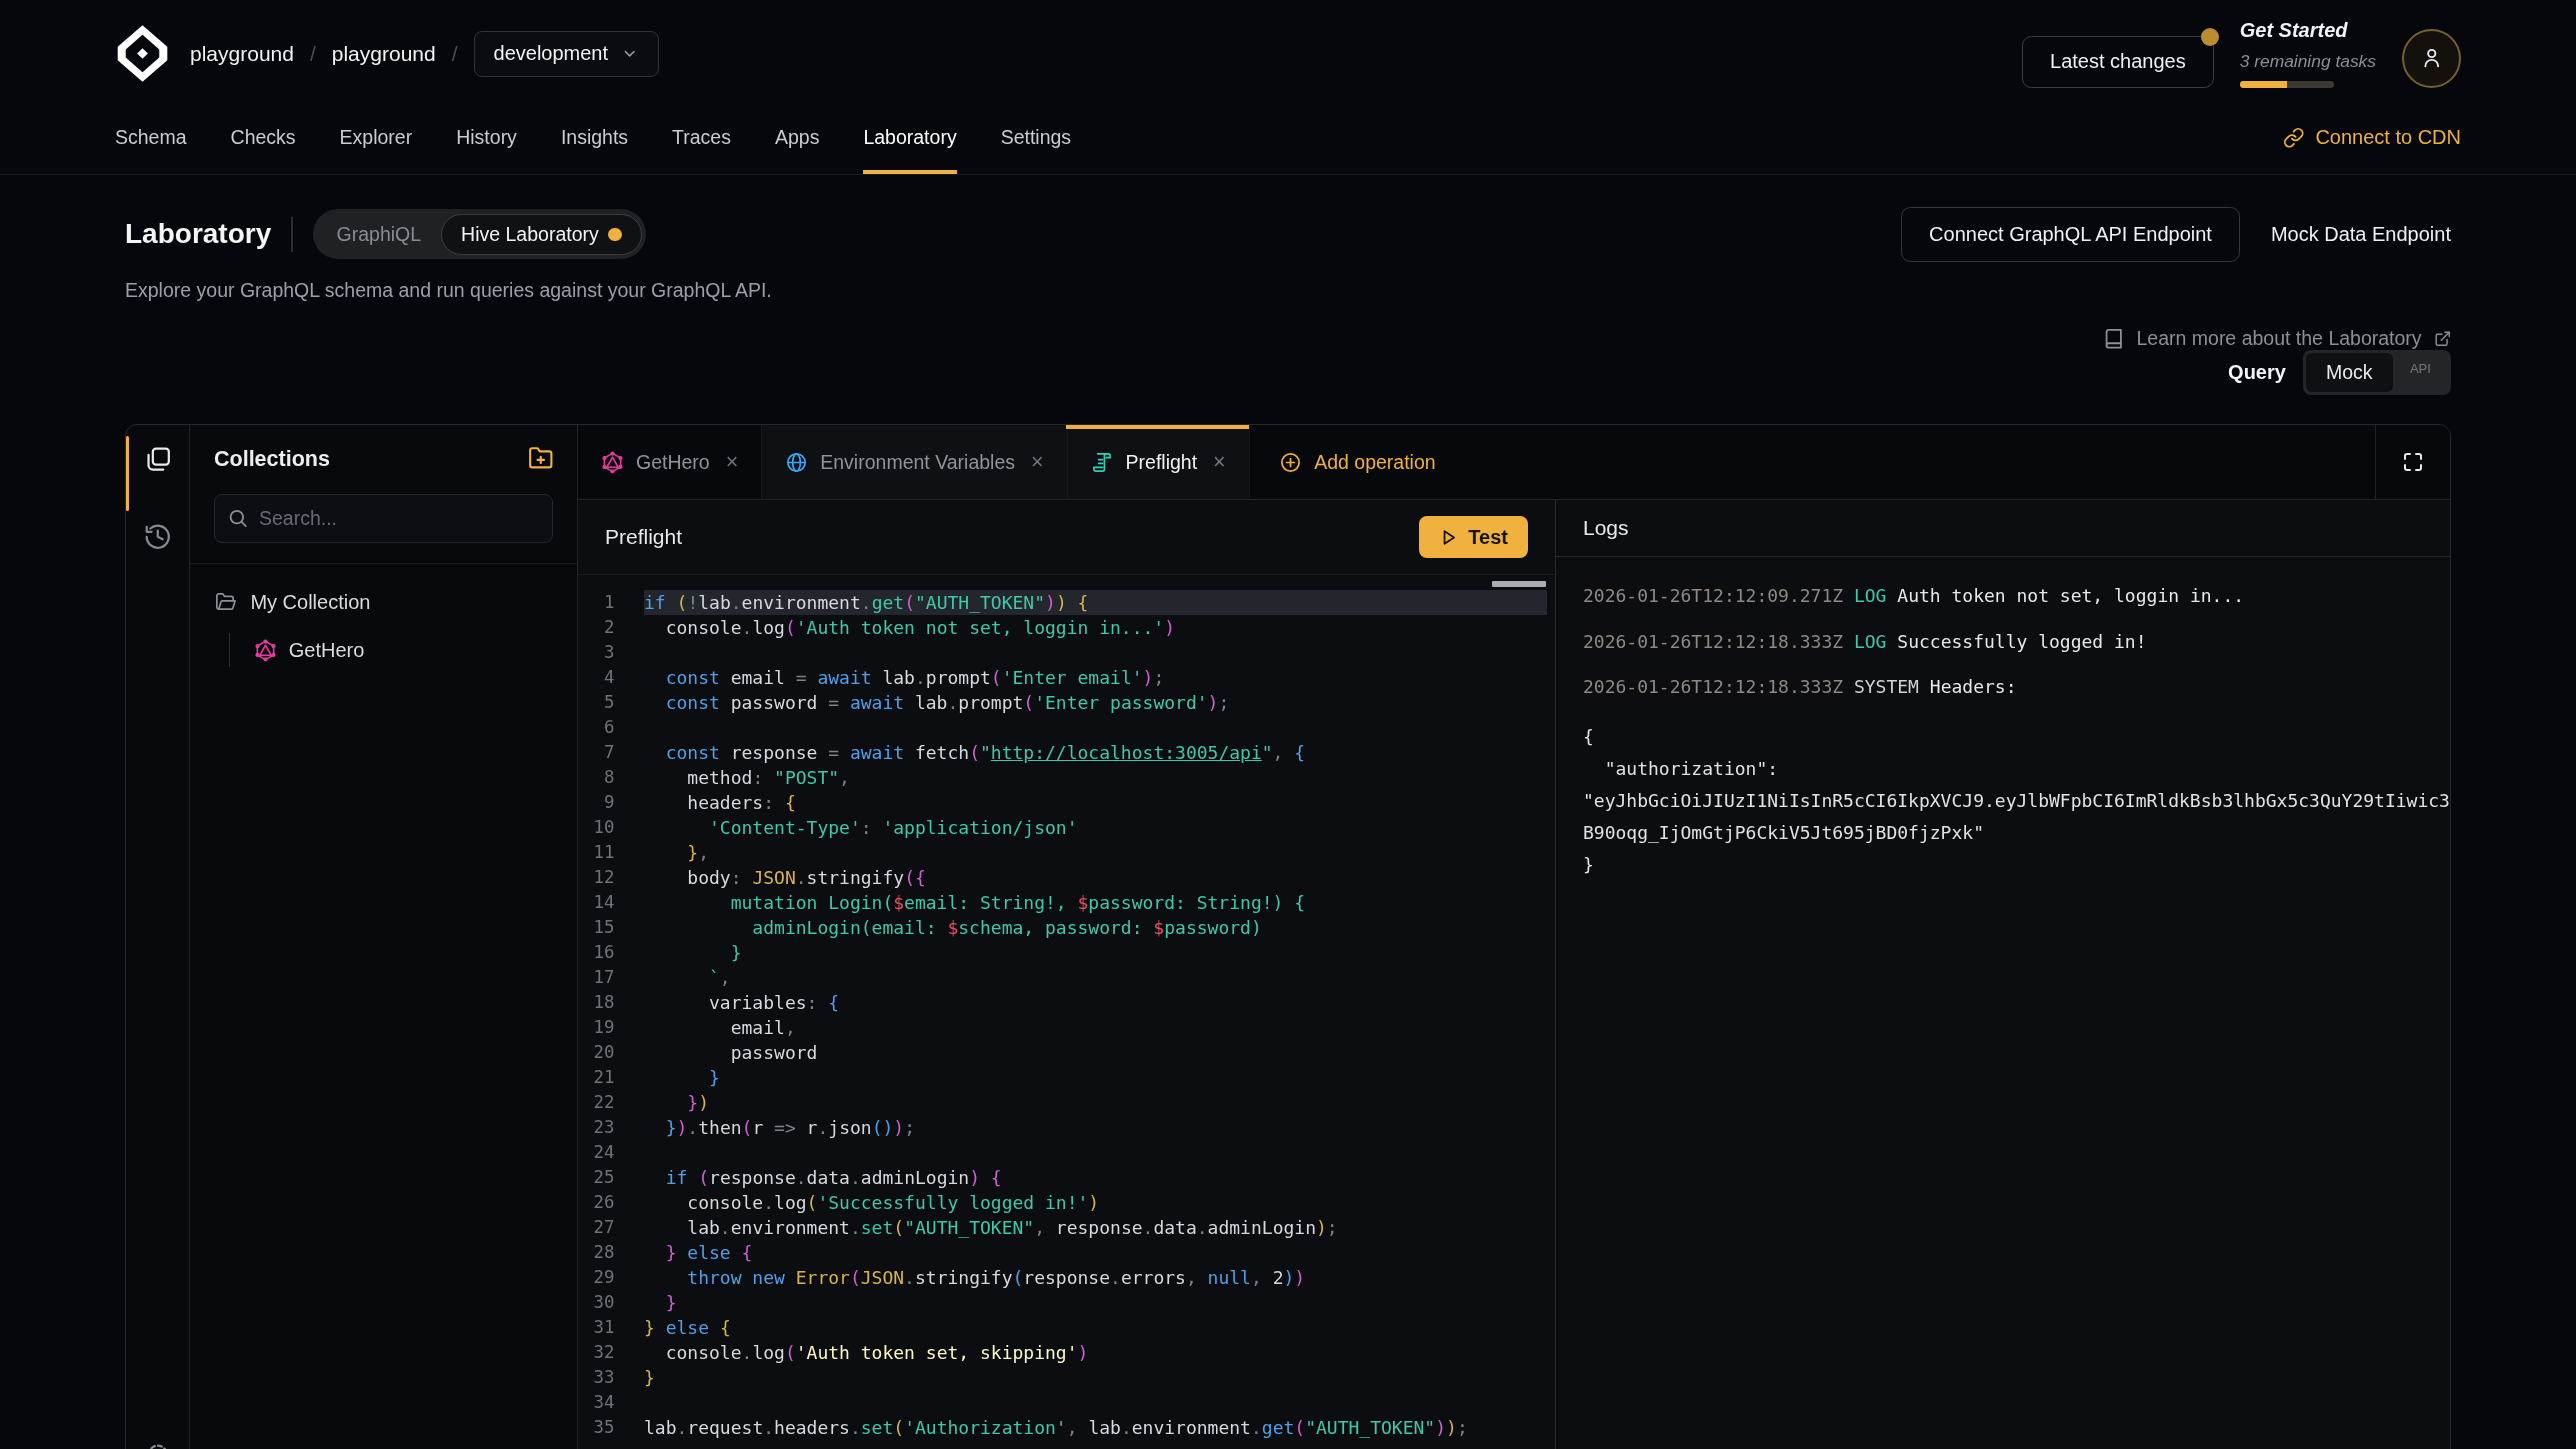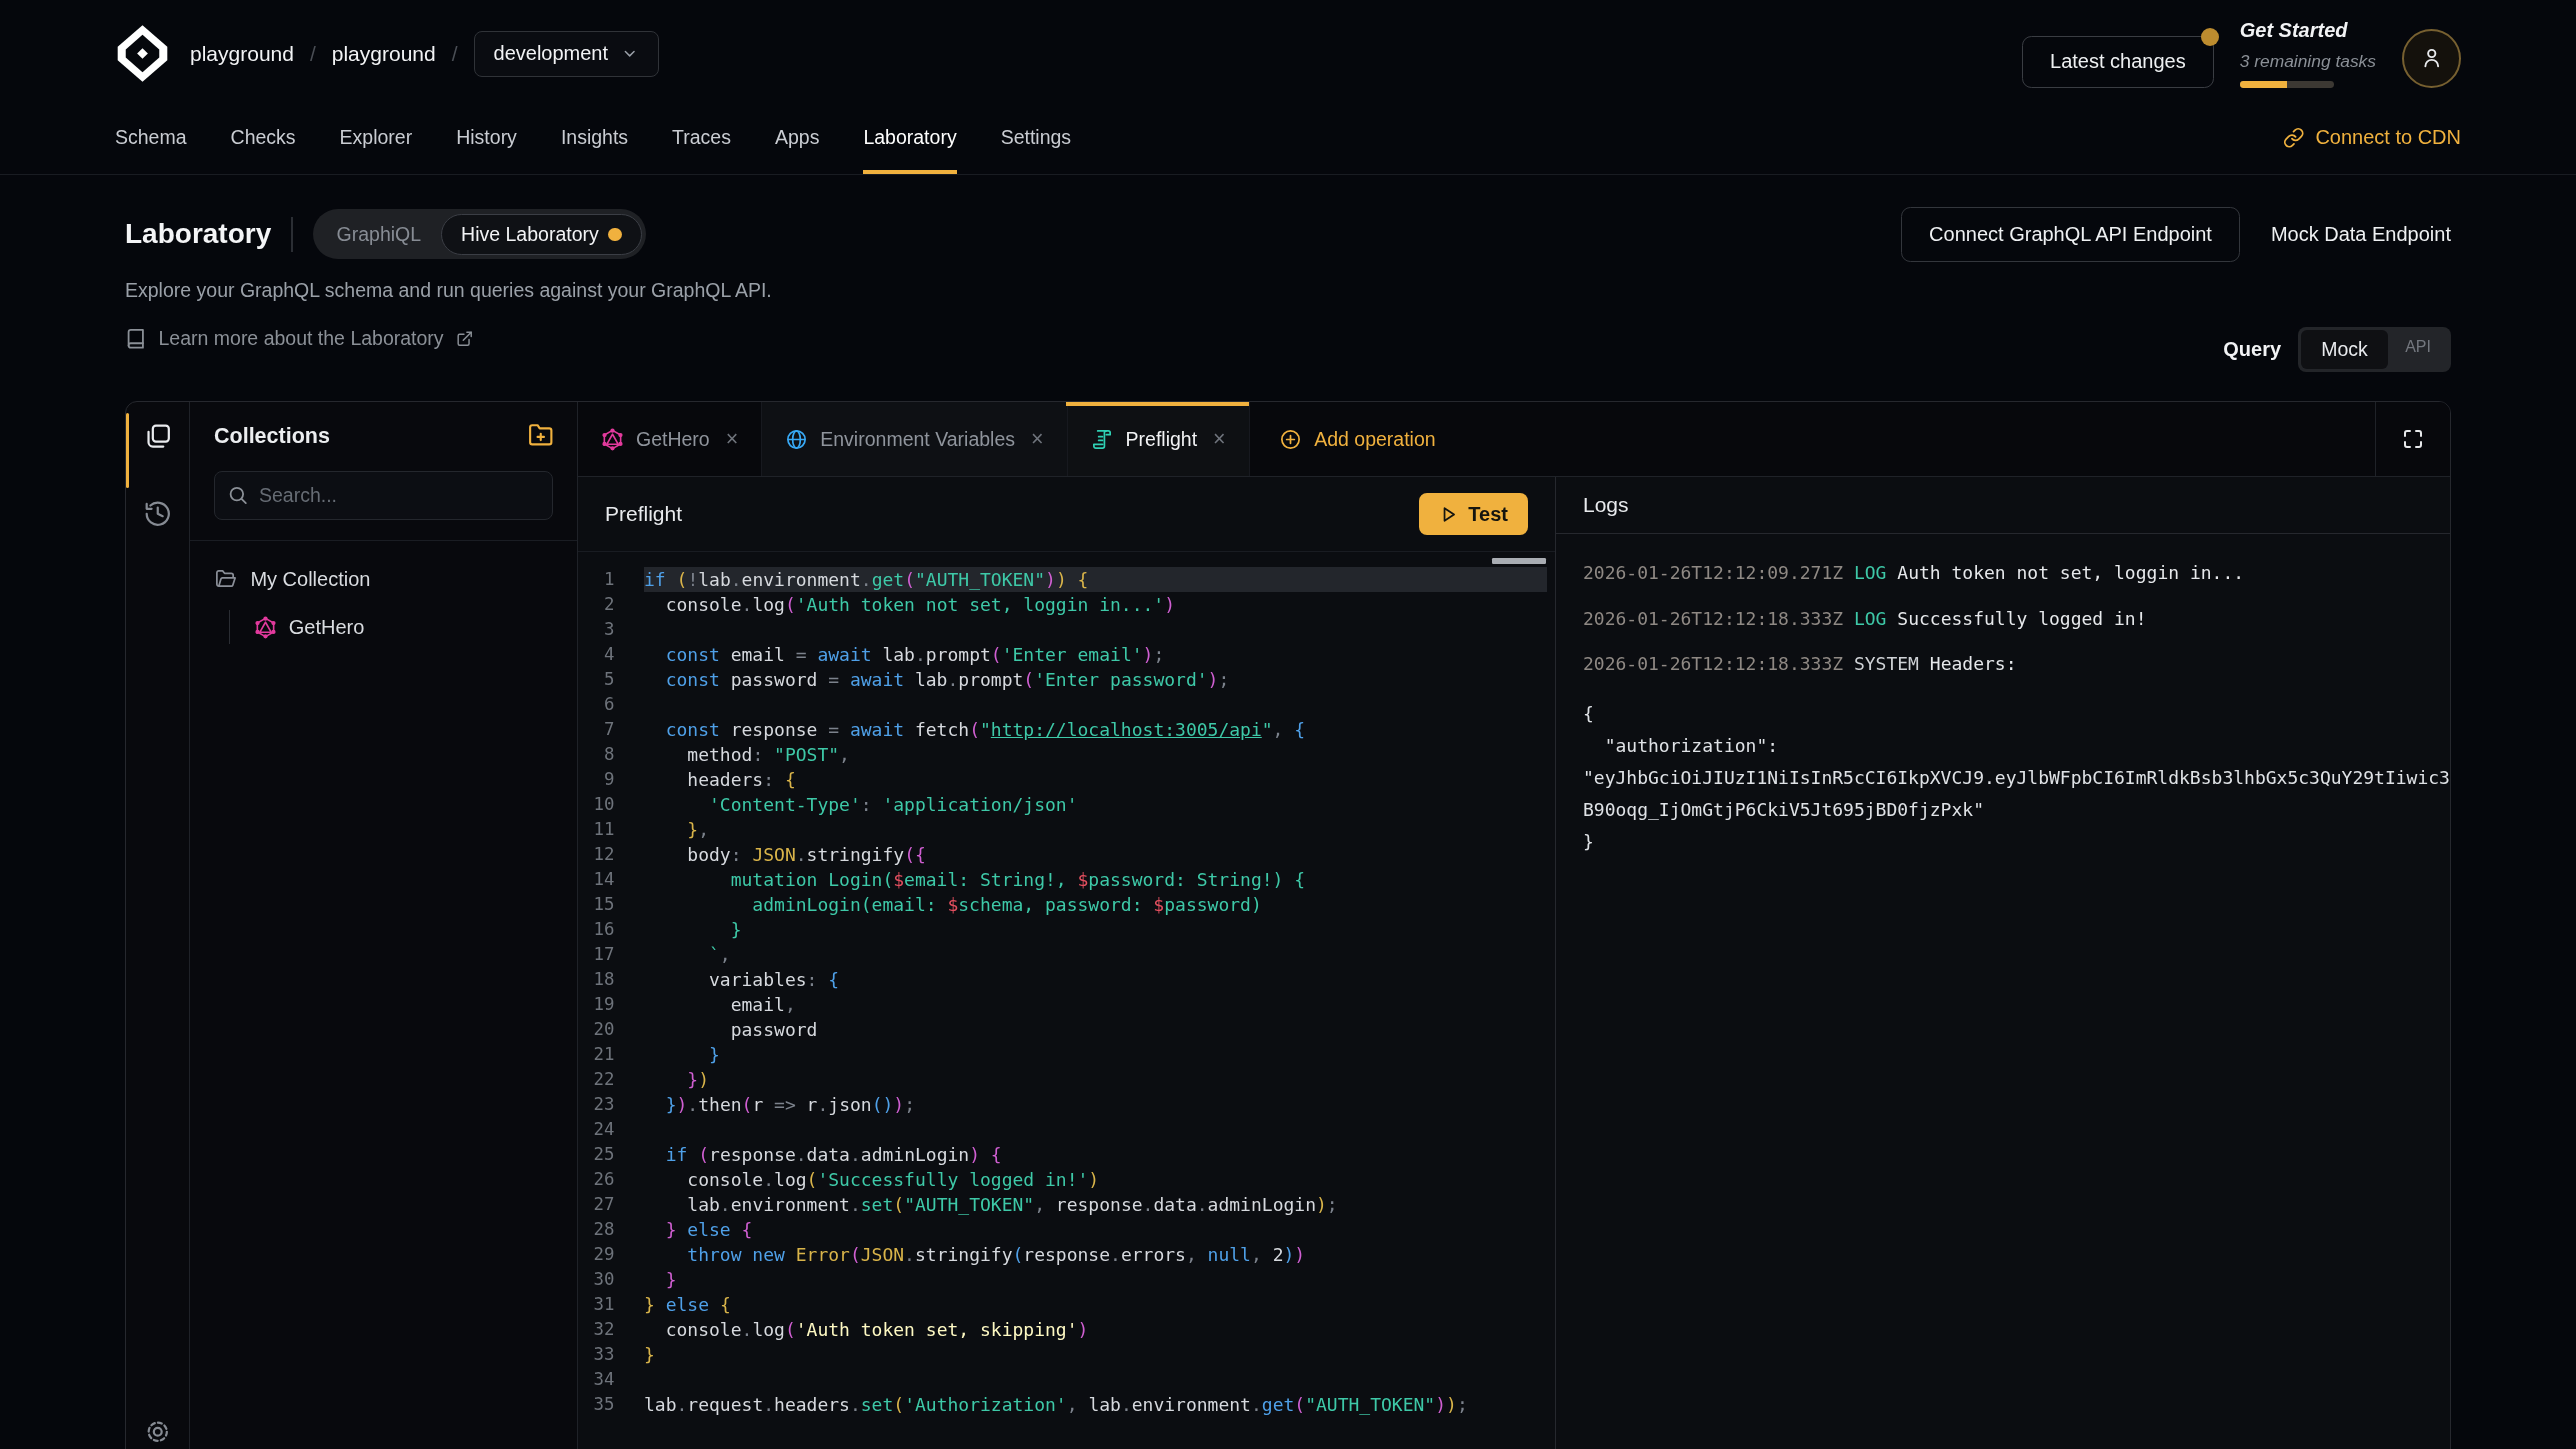--- a/index.html
+++ b/index.html
@@ -37,27 +37,27 @@
   .lab-title { font-size:28px; font-weight:700; color:#f4f5f7; }
   .lh-div { width:1.3px; height:35px; background:#2b2e34; margin:0 20px; }
   .pill { display:flex; align-items:center; background:#1f2125; border-radius:670px; padding:4px; }
   .pill-opt { font-size:19.5px; color:#878c94; padding:9.4px 20px; cursor:pointer; }
   .pill-active { display:flex; align-items:center; gap:9.4px; background:#0f1115; border:1.3px solid #3b3e45; border-radius:670px; padding:8px 19px; color:#f2f3f5; font-size:19.5px; cursor:pointer; }
   .pill-dot { width:13.4px; height:13.4px; border-radius:50%; background:#f0b13e; }
   .lh-actions { margin-left:auto; display:flex; align-items:center; gap:31px; }
   .btn-outline { border:1.3px solid #33363c; border-radius:9.4px; padding:14.8px 27px; font-size:20px; color:#eef0f2; background:transparent; cursor:pointer; font-family:inherit; }
   .btn-ghost { font-size:20px; color:#eef0f2; background:none; border:none; cursor:pointer; font-family:inherit; }
   .lab-sub { margin-top:17.4px; font-size:19.5px; color:#9aa0a8; }
-  .lh-row3 { margin-top:25.5px; display:flex; align-items:flex-start; }
+  .lh-row3 { margin-top:25.5px; display:flex; align-items:flex-end;flex-direction:column; }
   .learn { display:flex; align-items:center; gap:12px; font-size:19.5px; color:#8b9097; cursor:pointer; }
   .mode { margin-left:auto; display:flex; align-items:center; gap:17.4px; }
   .mode-label { font-size:20px; font-weight:700; color:#f2f3f5; }
   .seg { display:flex; background:#232529; border-radius:8px; padding:2.7px; }
   .seg-on { background:#0f1013; border-radius:6px; padding:8px 20px; font-size:19.5px; color:#e9ebee; cursor:pointer; }
-  .seg-off { padding:8px 17.4px; font-size:16px; color:#73777e; cursor:pointer; }
+  .seg-off { padding:8px 17.4px; font-size:13px; color:#73777e; cursor:pointer; }
 
   
   .main { margin:29.5px 125px 0; height:1071px; border:1.3px solid #26282e; border-radius:12px; background:#08090d; display:flex; overflow:hidden; }
   .rail { width:64px; flex:none; border-right:1.3px solid #1f2228; display:flex; flex-direction:column; align-items:center; padding:20px 0 21.5px; position:relative; gap:44px; }
   .rail-ind { position:absolute; left:0; top:10.7px; width:3.4px; height:75px; background:#f0b13e; border-radius:2px; }
   .rail-btn { background:none; border:none; cursor:pointer; color:#868b93; }
   .rail-btn.on { color:#e9ebee; }
   .rail-gear { margin-top:auto; }
 
   .colpanel { width:388px; flex:none; border-right:1.3px solid #1f2228; display:flex; flex-direction:column; }

